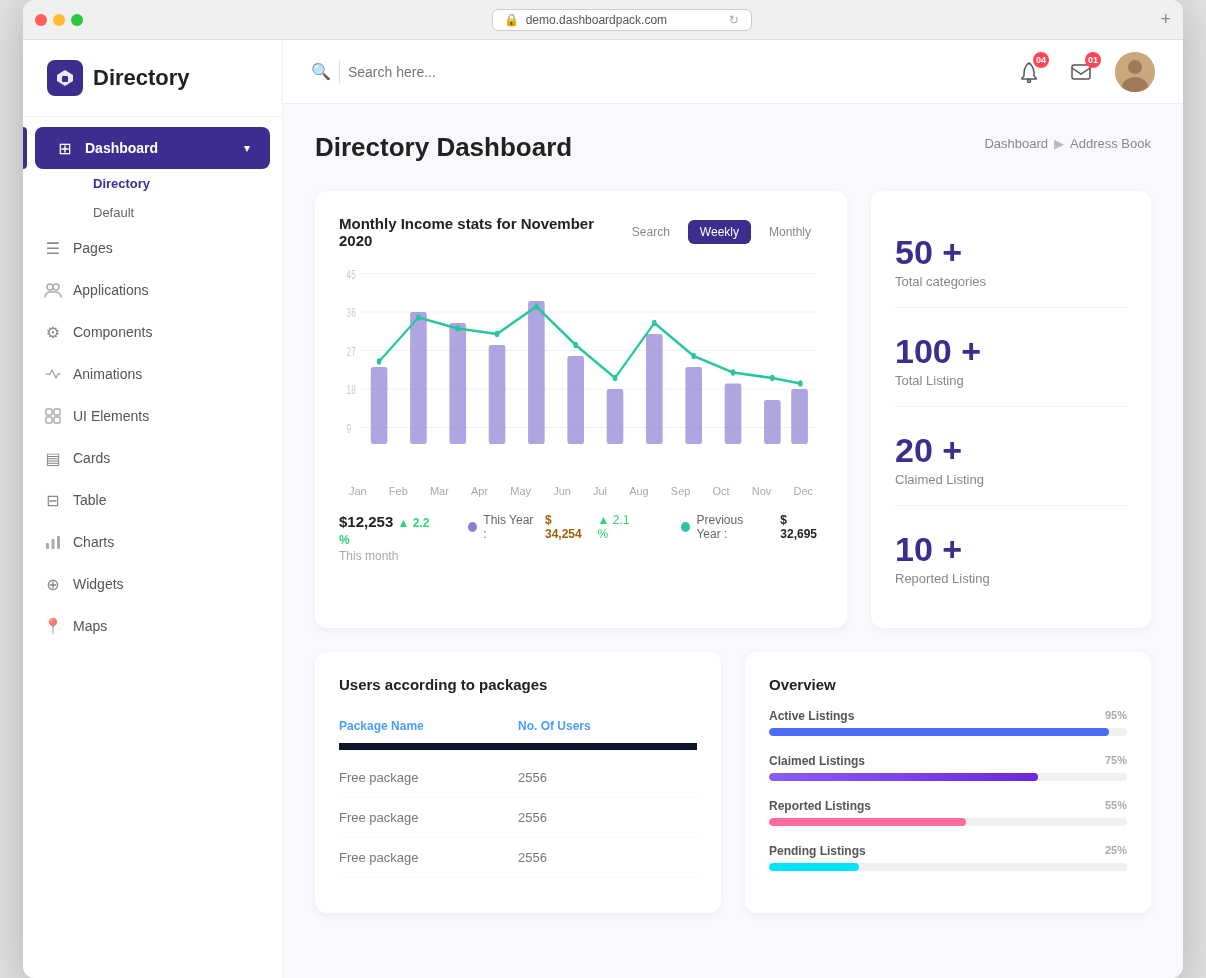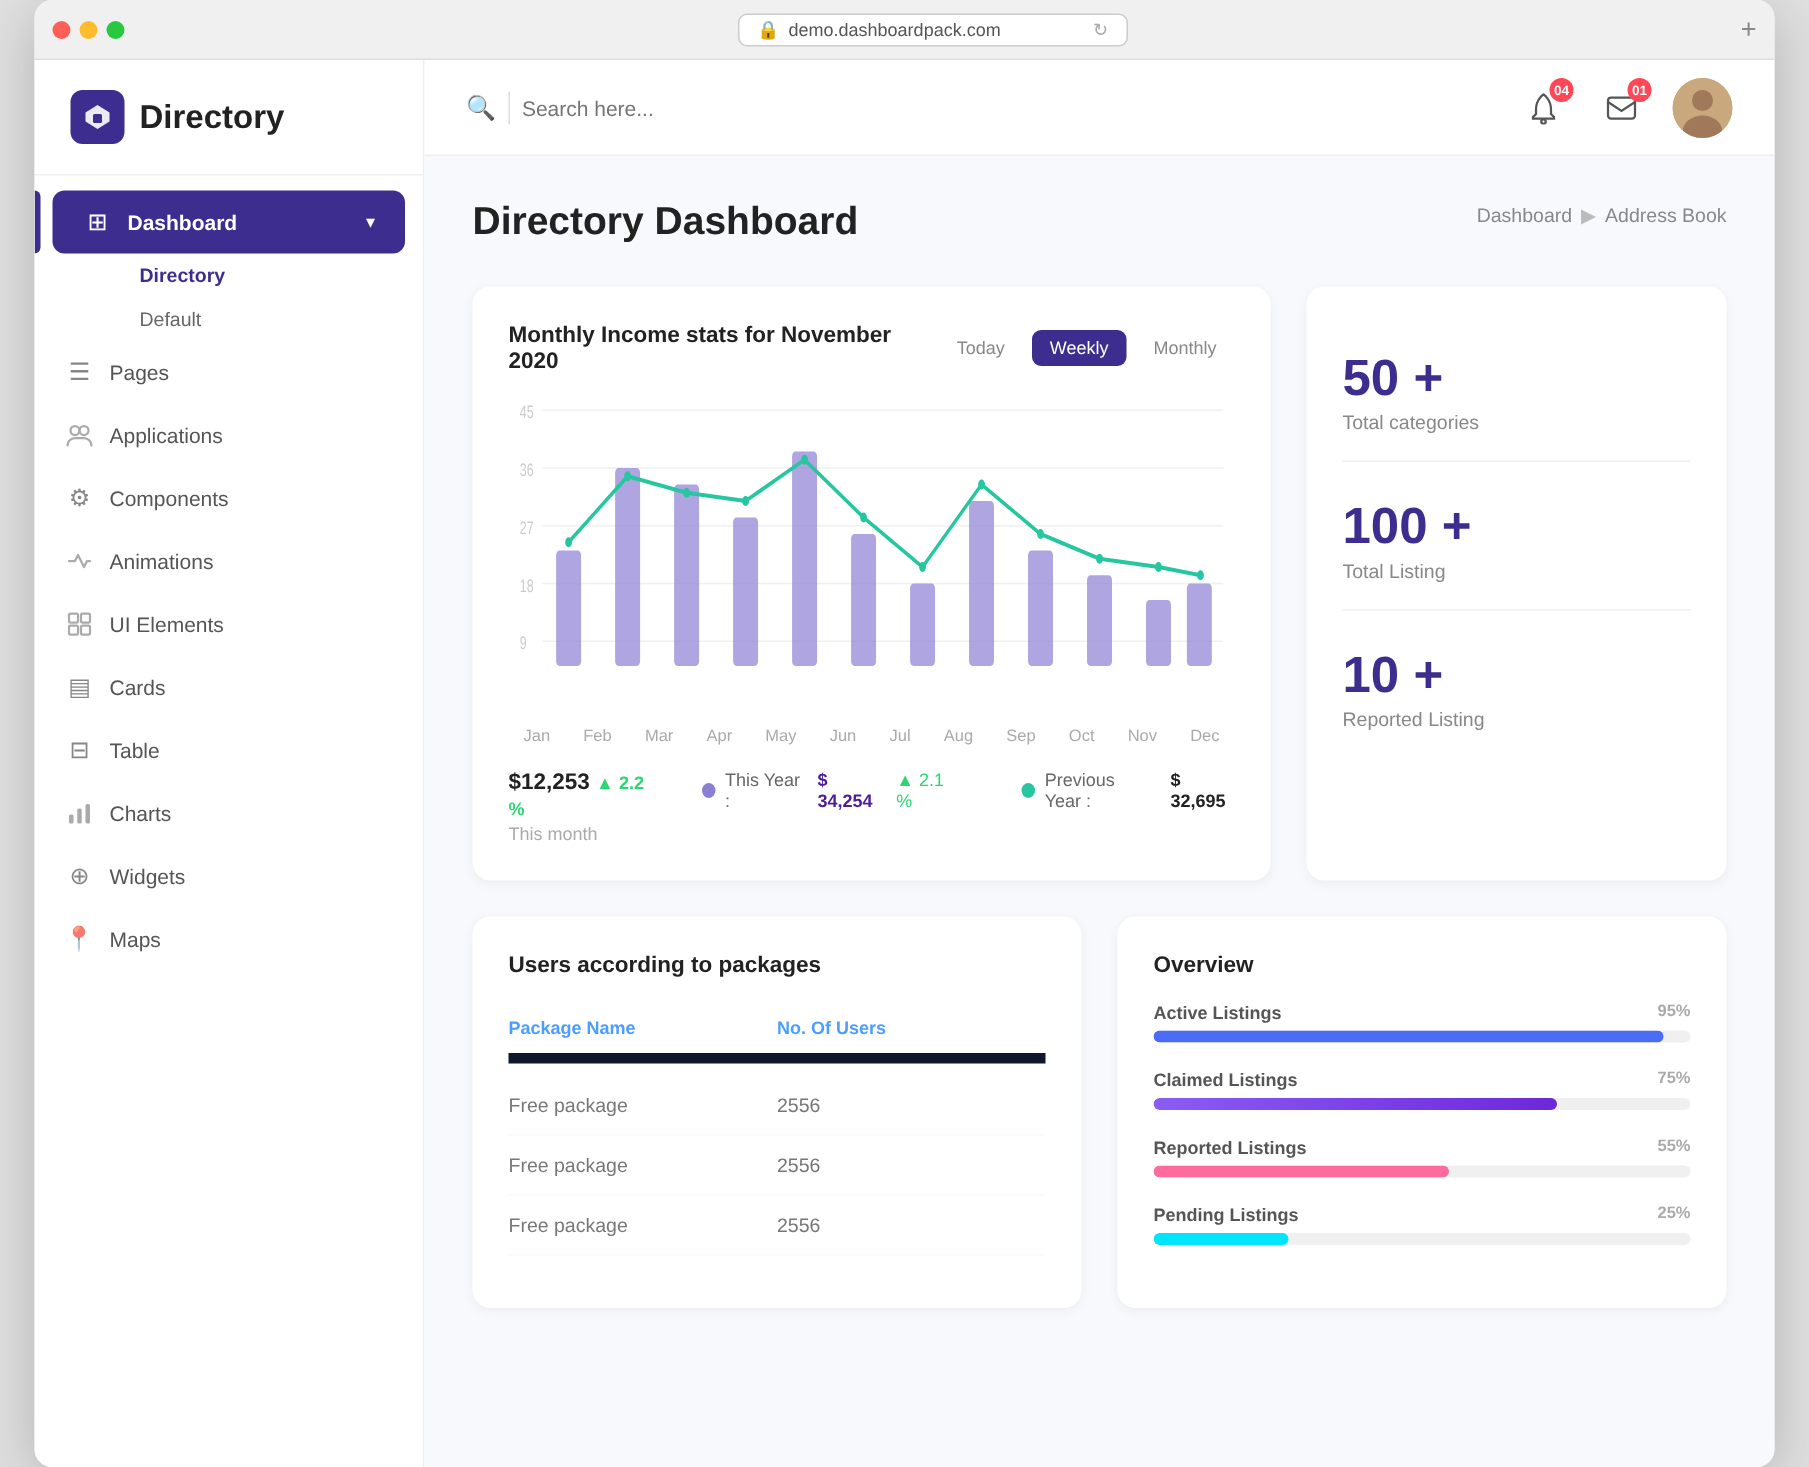--- a/index.html
+++ b/index.html
@@ -240,21 +240,21 @@
             <span class="current">Address Book</span>
           </div>
         </div>
 
         <div class="dashboard-grid">
 
           <div class="card">
             <div class="chart-header">
               <span class="chart-title">Monthly Income stats for November 2020</span>
               <div class="chart-filters">
-                <button class="filter-btn">Today</button>
+                <button class="filter-btn">Search</button>
                 <button class="filter-btn active">Weekly</button>
                 <button class="filter-btn">Monthly</button>
               </div>
             </div>
 
             <div class="chart-area">
               <svg class="chart-svg" viewBox="0 0 640 200" preserveAspectRatio="none">
 
                 <text x="10" y="20" fill="#ccc" font-size="11">45</text>
                 <text x="10" y="55" fill="#ccc" font-size="11">36</text>
@@ -317,21 +317,21 @@
                 <div class="chart-stat-value">
                   <span>$12,253</span>
                   <span class="chart-stat-change"> ▲ <span>2.2 %</span></span>
                 </div>
                 <div class="chart-stat-label">This month</div>
               </div>
               <div style="margin-left: auto; display: flex; gap: 42px; align-items: flex-end;">
                 <div class="legend-item">
                   <div class="legend-dot" style="background:#8b7fd4;"></div>
                   <span>This Year :</span>
-                  <span style="font-weight:700;color:#4c1d95;margin-left:4px;">$ 34,254</span>
+                  <span style="font-weight:700;color:#a16207;margin-left:4px;">$ 34,254</span>
                   <span style="color:#2ed573;font-size:12px;margin-left:4px;">▲ <span>2.1 %</span></span>
                 </div>
                 <div class="legend-item">
                   <div class="legend-dot" style="background:#26c6a0;"></div>
                   <span>Previous Year :</span>
                   <span style="font-weight:700;color:#222;margin-left:4px;">$ 32,695</span>
                 </div>
               </div>
             </div>
           </div>
@@ -339,20 +339,24 @@
           <div class="card stats-panel">
             <div class="stat-block">
               <div class="stat-number">50 +</div>
               <div class="stat-label">Total categories</div>
             </div>
             <div class="stat-block">
               <div class="stat-number">100 +</div>
               <div class="stat-label">Total Listing</div>
             </div>
             <div class="stat-block">
+              <div class="stat-number">20 +</div>
+              <div class="stat-label">Claimed Listing</div>
+            </div>
+            <div class="stat-block">
               <div class="stat-number">10 +</div>
               <div class="stat-label">Reported Listing</div>
             </div>
           </div>
         </div>
 
         <div class="bottom-grid">
 
           <div class="card">
             <div class="section-title">Users according to packages</div>

